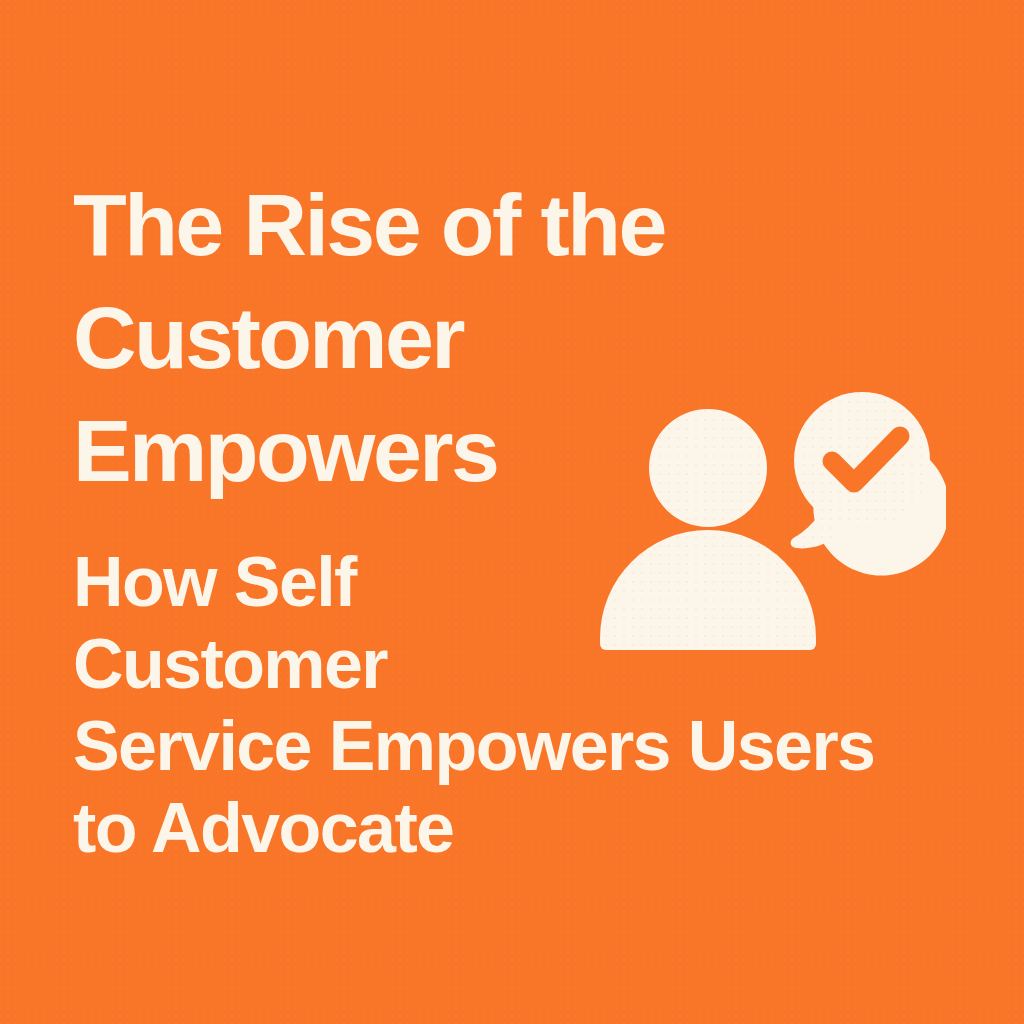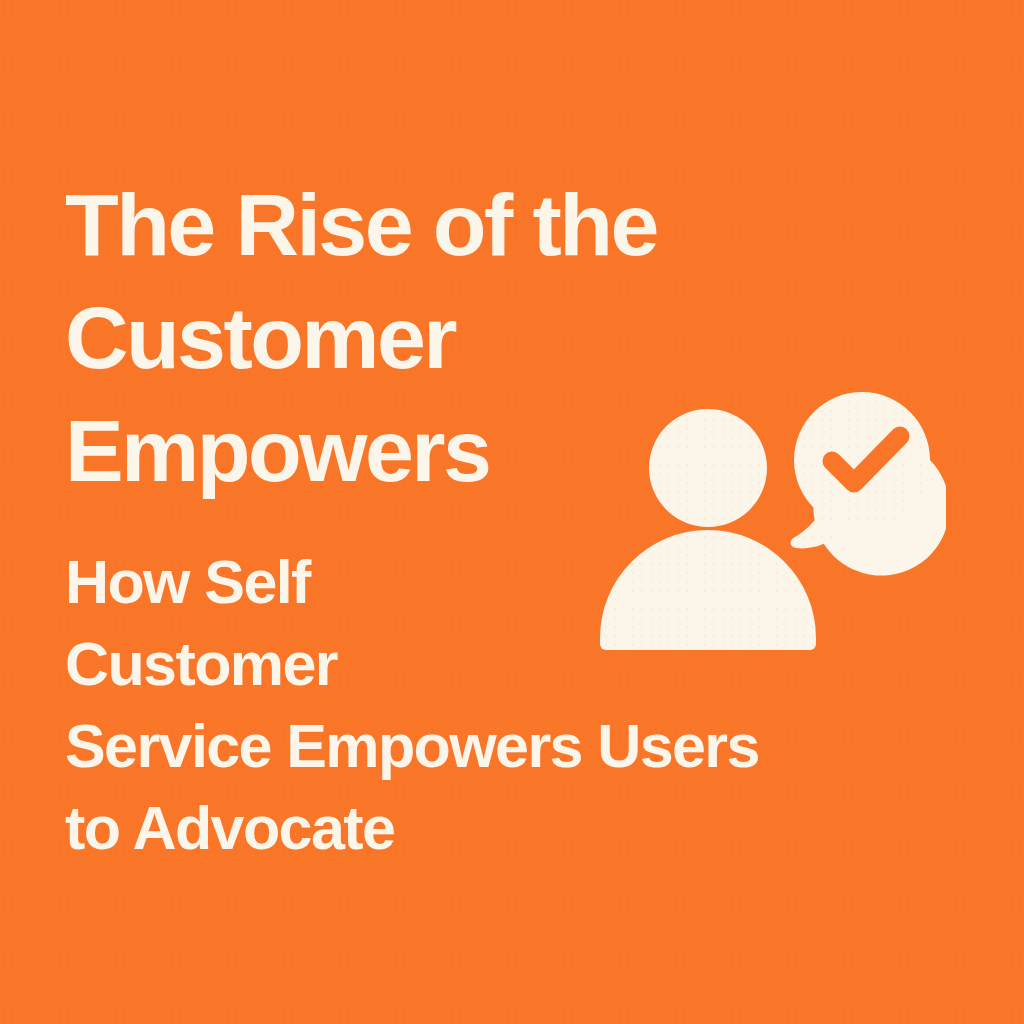--- a/index.html
+++ b/index.html
@@ -31,40 +31,40 @@
     pointer-events: none;
     opacity: .035;
     background-image:
       radial-gradient(circle at 1px 1px, #ffffff 0.7px, transparent 0.9px);
     background-size: 7px 7px;
   }
 
   
   .text-block {
     position: absolute;
-    left: 65px;
+    left: 73px;
     top: 168px;
     width: 880px;
   }
 
   .headline {
     color: #FCF5EA;
     font-size: 88px;
     line-height: 113px;
     font-weight: 700;
     letter-spacing: -2.6px;
     width: 560px;
   }
 
   .headline .hl-line { display: block; white-space: nowrap; }
 
   .subhead {
     margin-top: 34px;
     color: #FCF5EA;
-    font-size: 61px;
+    font-size: 70px;
     line-height: 82px;
     font-weight: 700;
     letter-spacing: -1.6px;
   }
 
   .subhead .sh-line { display: block; white-space: nowrap; }
   .sh-line.narrow { width: 480px; }
 
   
   .illustration {

